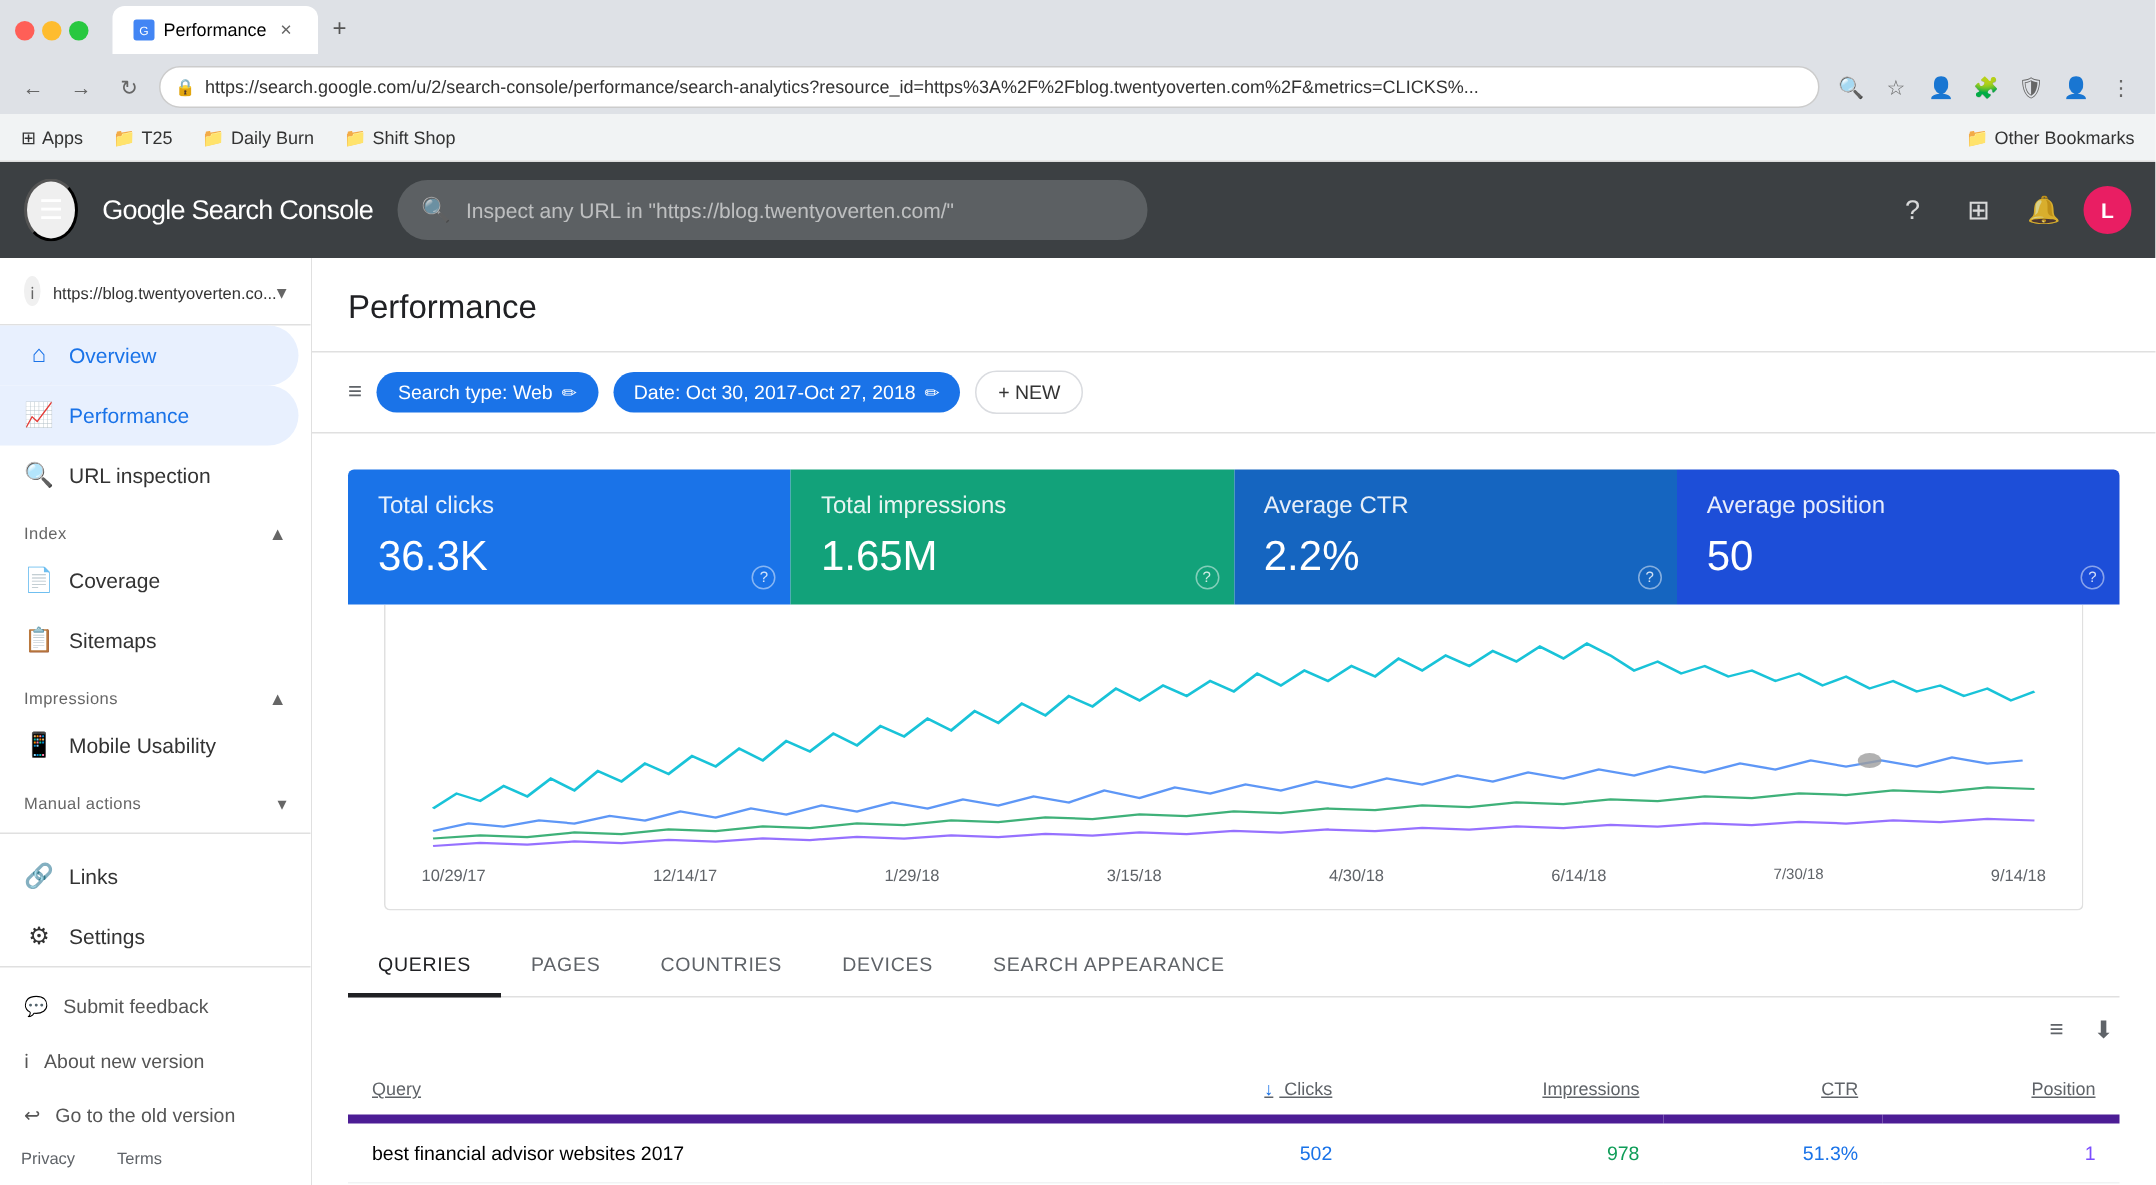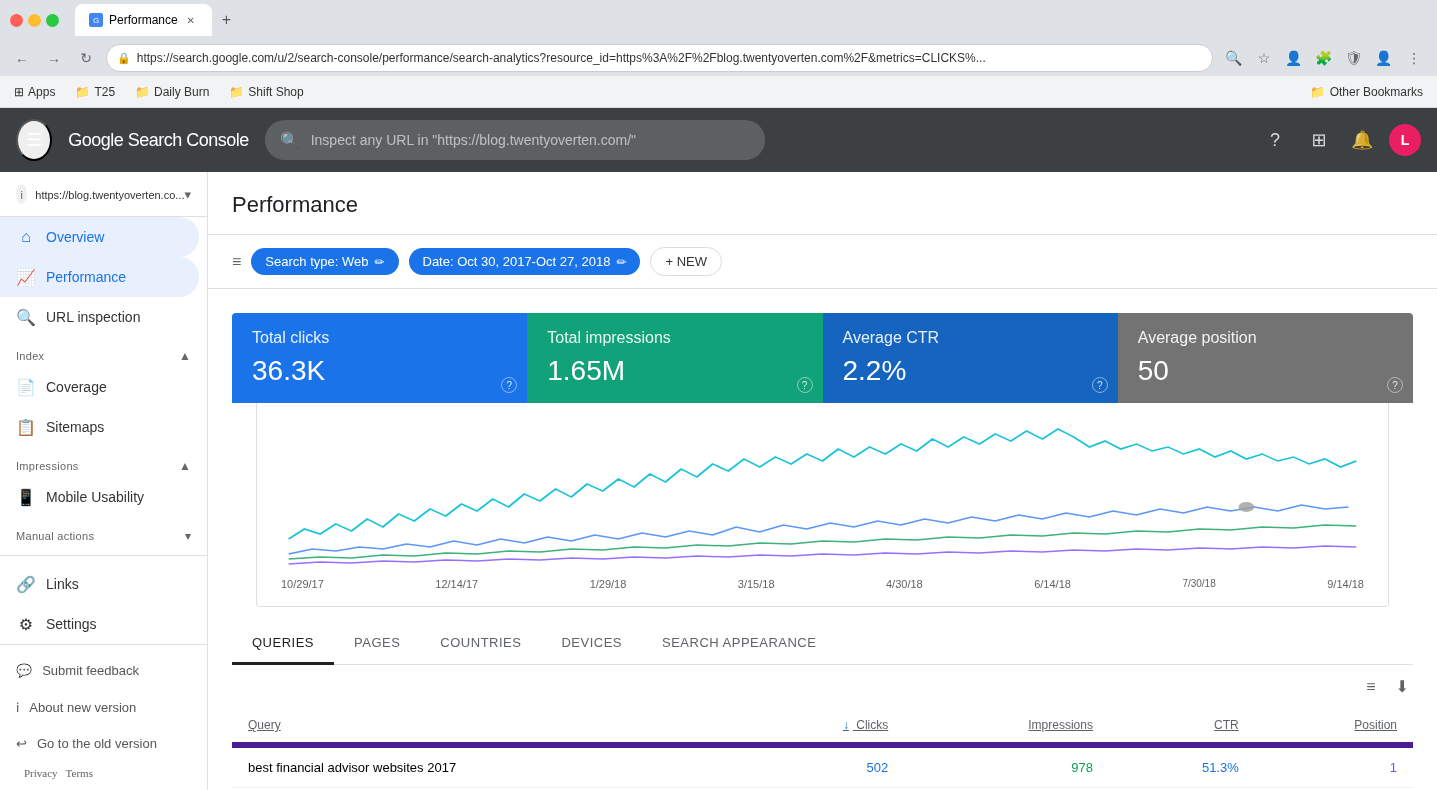--- a/index.html
+++ b/index.html
@@ -78,21 +78,21 @@
     .filter-btn-edit { font-size: 12px; }
     .date-btn { display: flex; align-items: center; gap: 6px; background: #1a73e8; color: #fff; border: none; border-radius: 20px; padding: 6px 14px; font-size: 13px; cursor: pointer; }
     .new-btn { display: flex; align-items: center; gap: 4px; background: none; border: 1px solid #dadce0; border-radius: 20px; padding: 6px 14px; font-size: 13px; color: #333; cursor: pointer; }
 
     
     .stats-container { padding: 24px 24px 0; }
     .stats-cards { display: flex; gap: 0; margin-bottom: 0; }
     .stat-card { flex: 1; padding: 16px 20px; color: #fff; cursor: pointer; position: relative; }
     .stat-card-clicks { background: #1a73e8; border-radius: 4px 0 0 0; }
     .stat-card-impressions { background: #12a27a; }
-    .stat-card-position { background: #737373; border-radius: 0 4px 0 0; }
+    .stat-card-position { background: #1d4ed8; border-radius: 0 4px 0 0; }
     .stat-label { font-size: 16px; opacity: 0.9; margin-bottom: 8px; }
     .stat-value { font-size: 28px; font-weight: 400; }
     .stat-info { position: absolute; bottom: 10px; right: 10px; width: 16px; height: 16px; border-radius: 50%; border: 1px solid rgba(255,255,255,0.6); display: flex; align-items: center; justify-content: center; font-size: 10px; opacity: 0.8; }
 
     
     .chart-container { margin: 0 24px; border: 1px solid #e0e0e0; border-top: none; padding: 16px; border-radius: 0 0 4px 4px; }
     .chart-svg { width: 100%; height: 160px; }
 
     
     .data-tabs { margin: 16px 24px 0; border-bottom: 1px solid #e0e0e0; display: flex; }
@@ -262,21 +262,21 @@
         <span>Submit feedback</span>
       </div>
       <div class="bottom-item">
         <span>ℹ</span>
         <span>About new version</span>
       </div>
       <div class="bottom-item">
         <span>↩</span>
         <span>Go to the old version</span>
       </div>
-      <div style="display:flex; gap:8px; padding: 6px 24px; font-family: Liberation Serif, serif;">
+      <div style="display:flex; gap:28px; padding: 6px 14px;">
         <span style="font-size:11px; color:#5f6368; cursor:pointer;">Privacy</span>
         <span style="font-size:11px; color:#5f6368; cursor:pointer;">Terms</span>
       </div>
     </div>
   </div>
 
   <div class="content-area">
     <div class="page-header">
       <h1 class="page-title">Performance</h1>
     </div>

